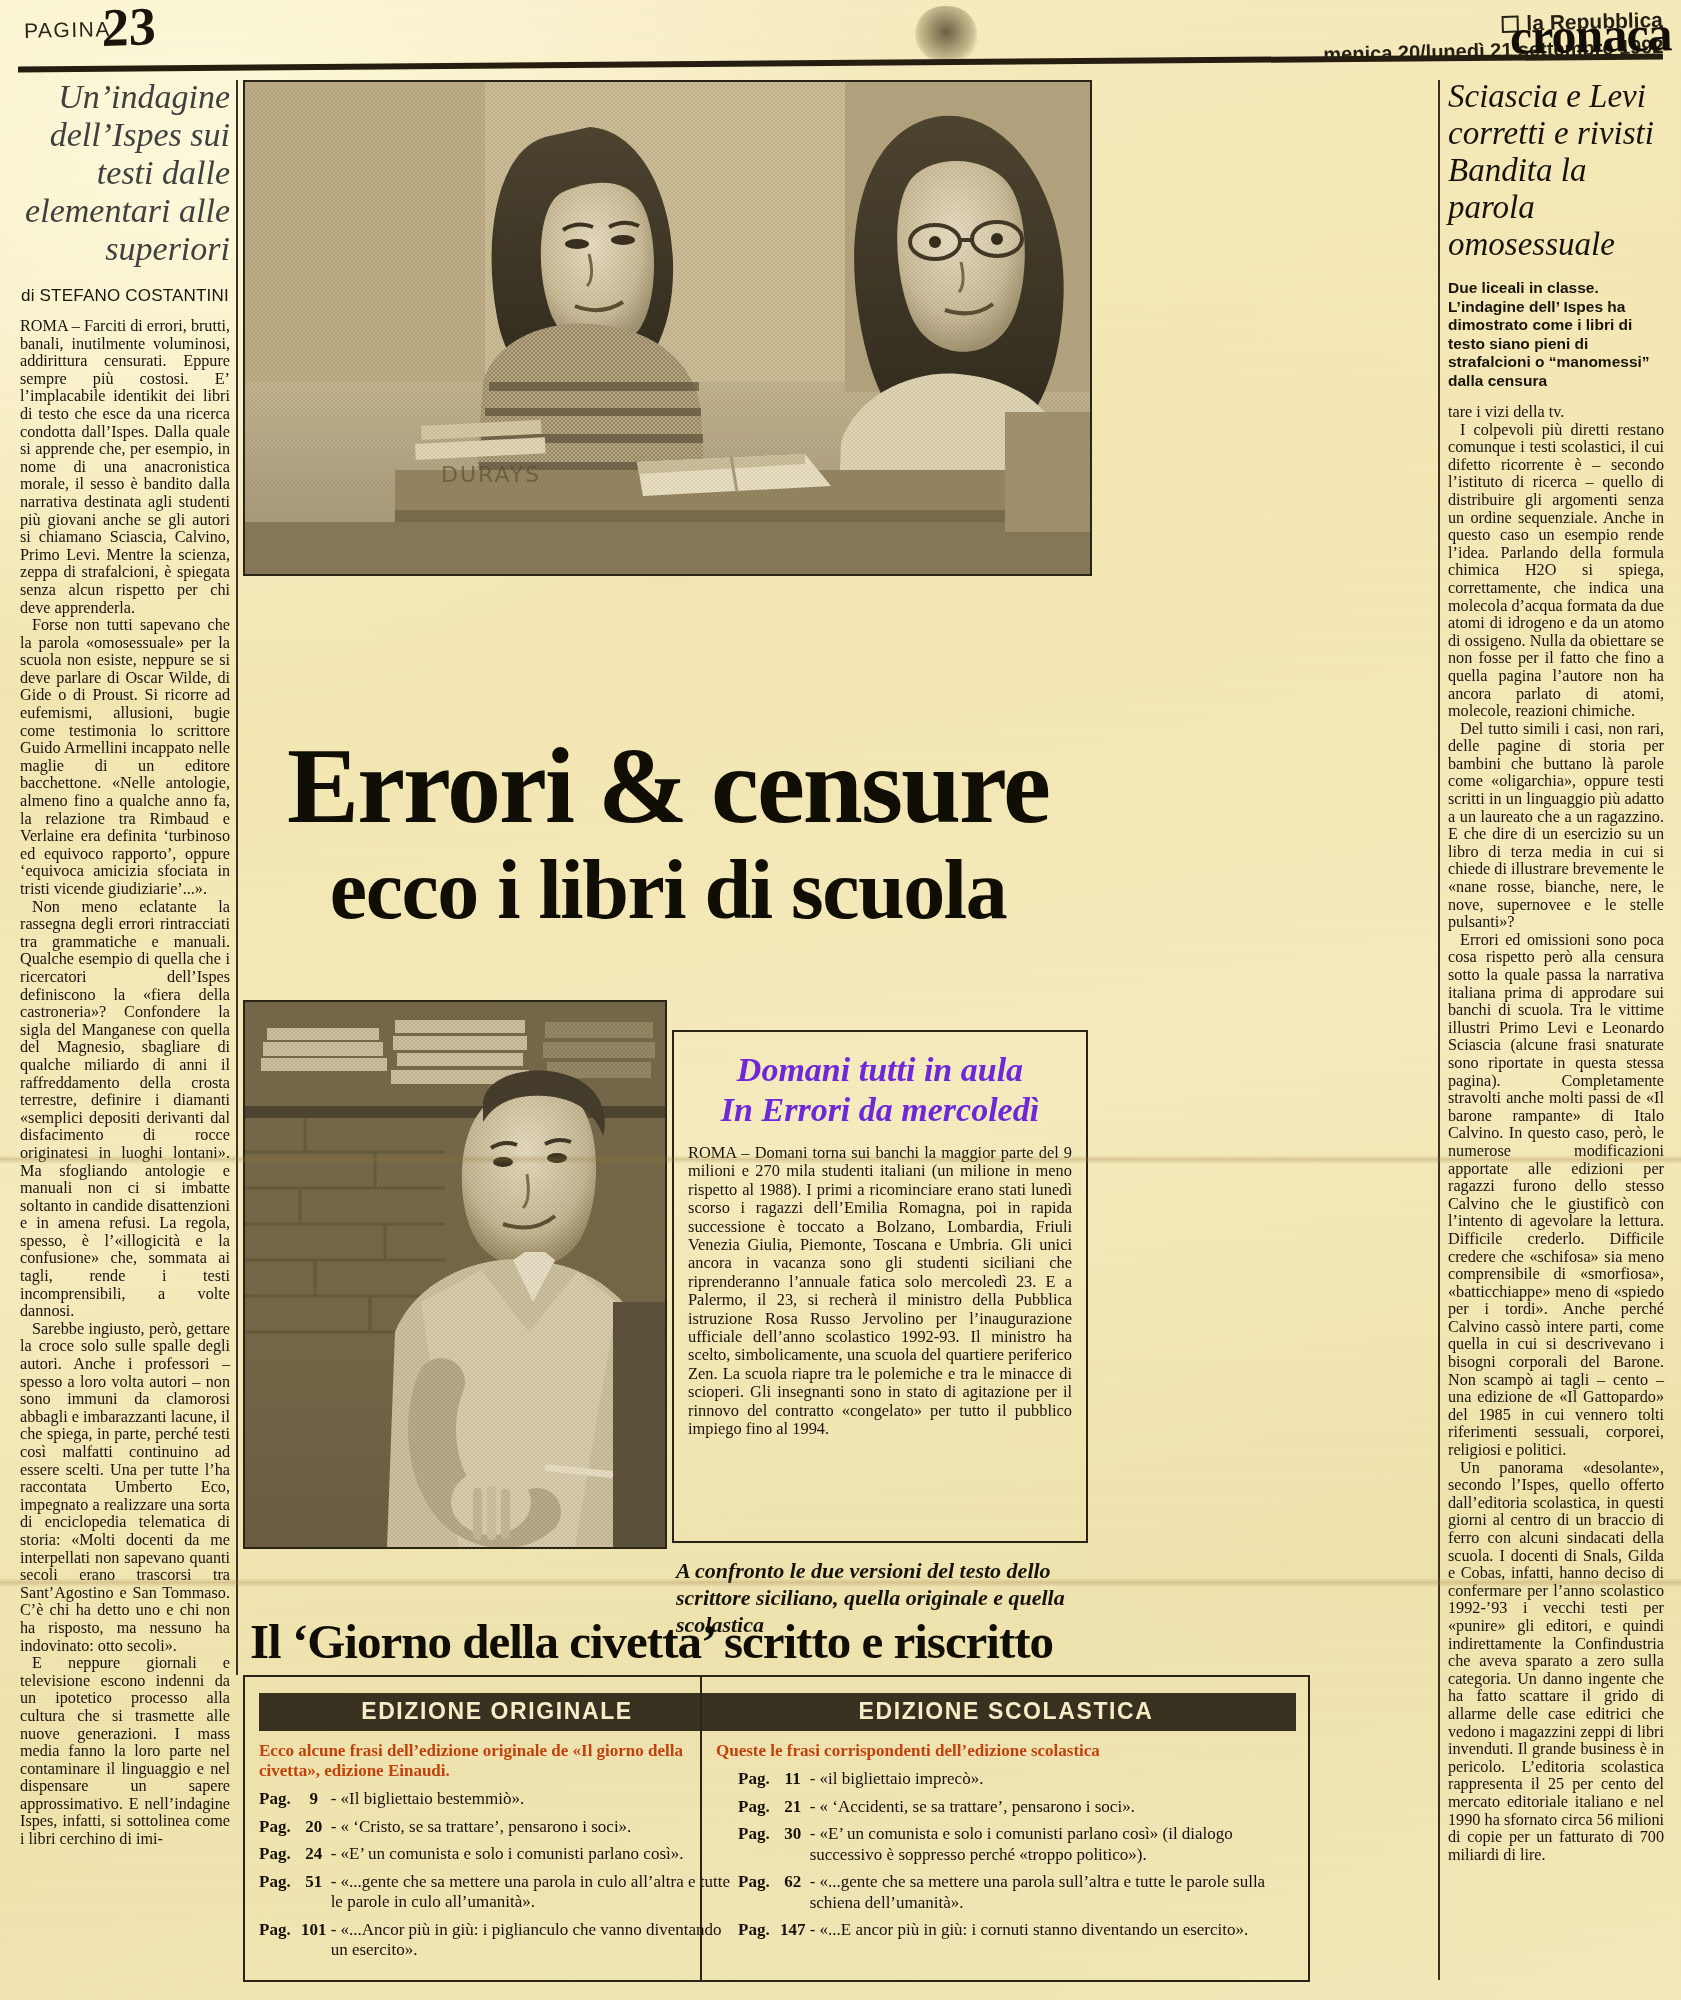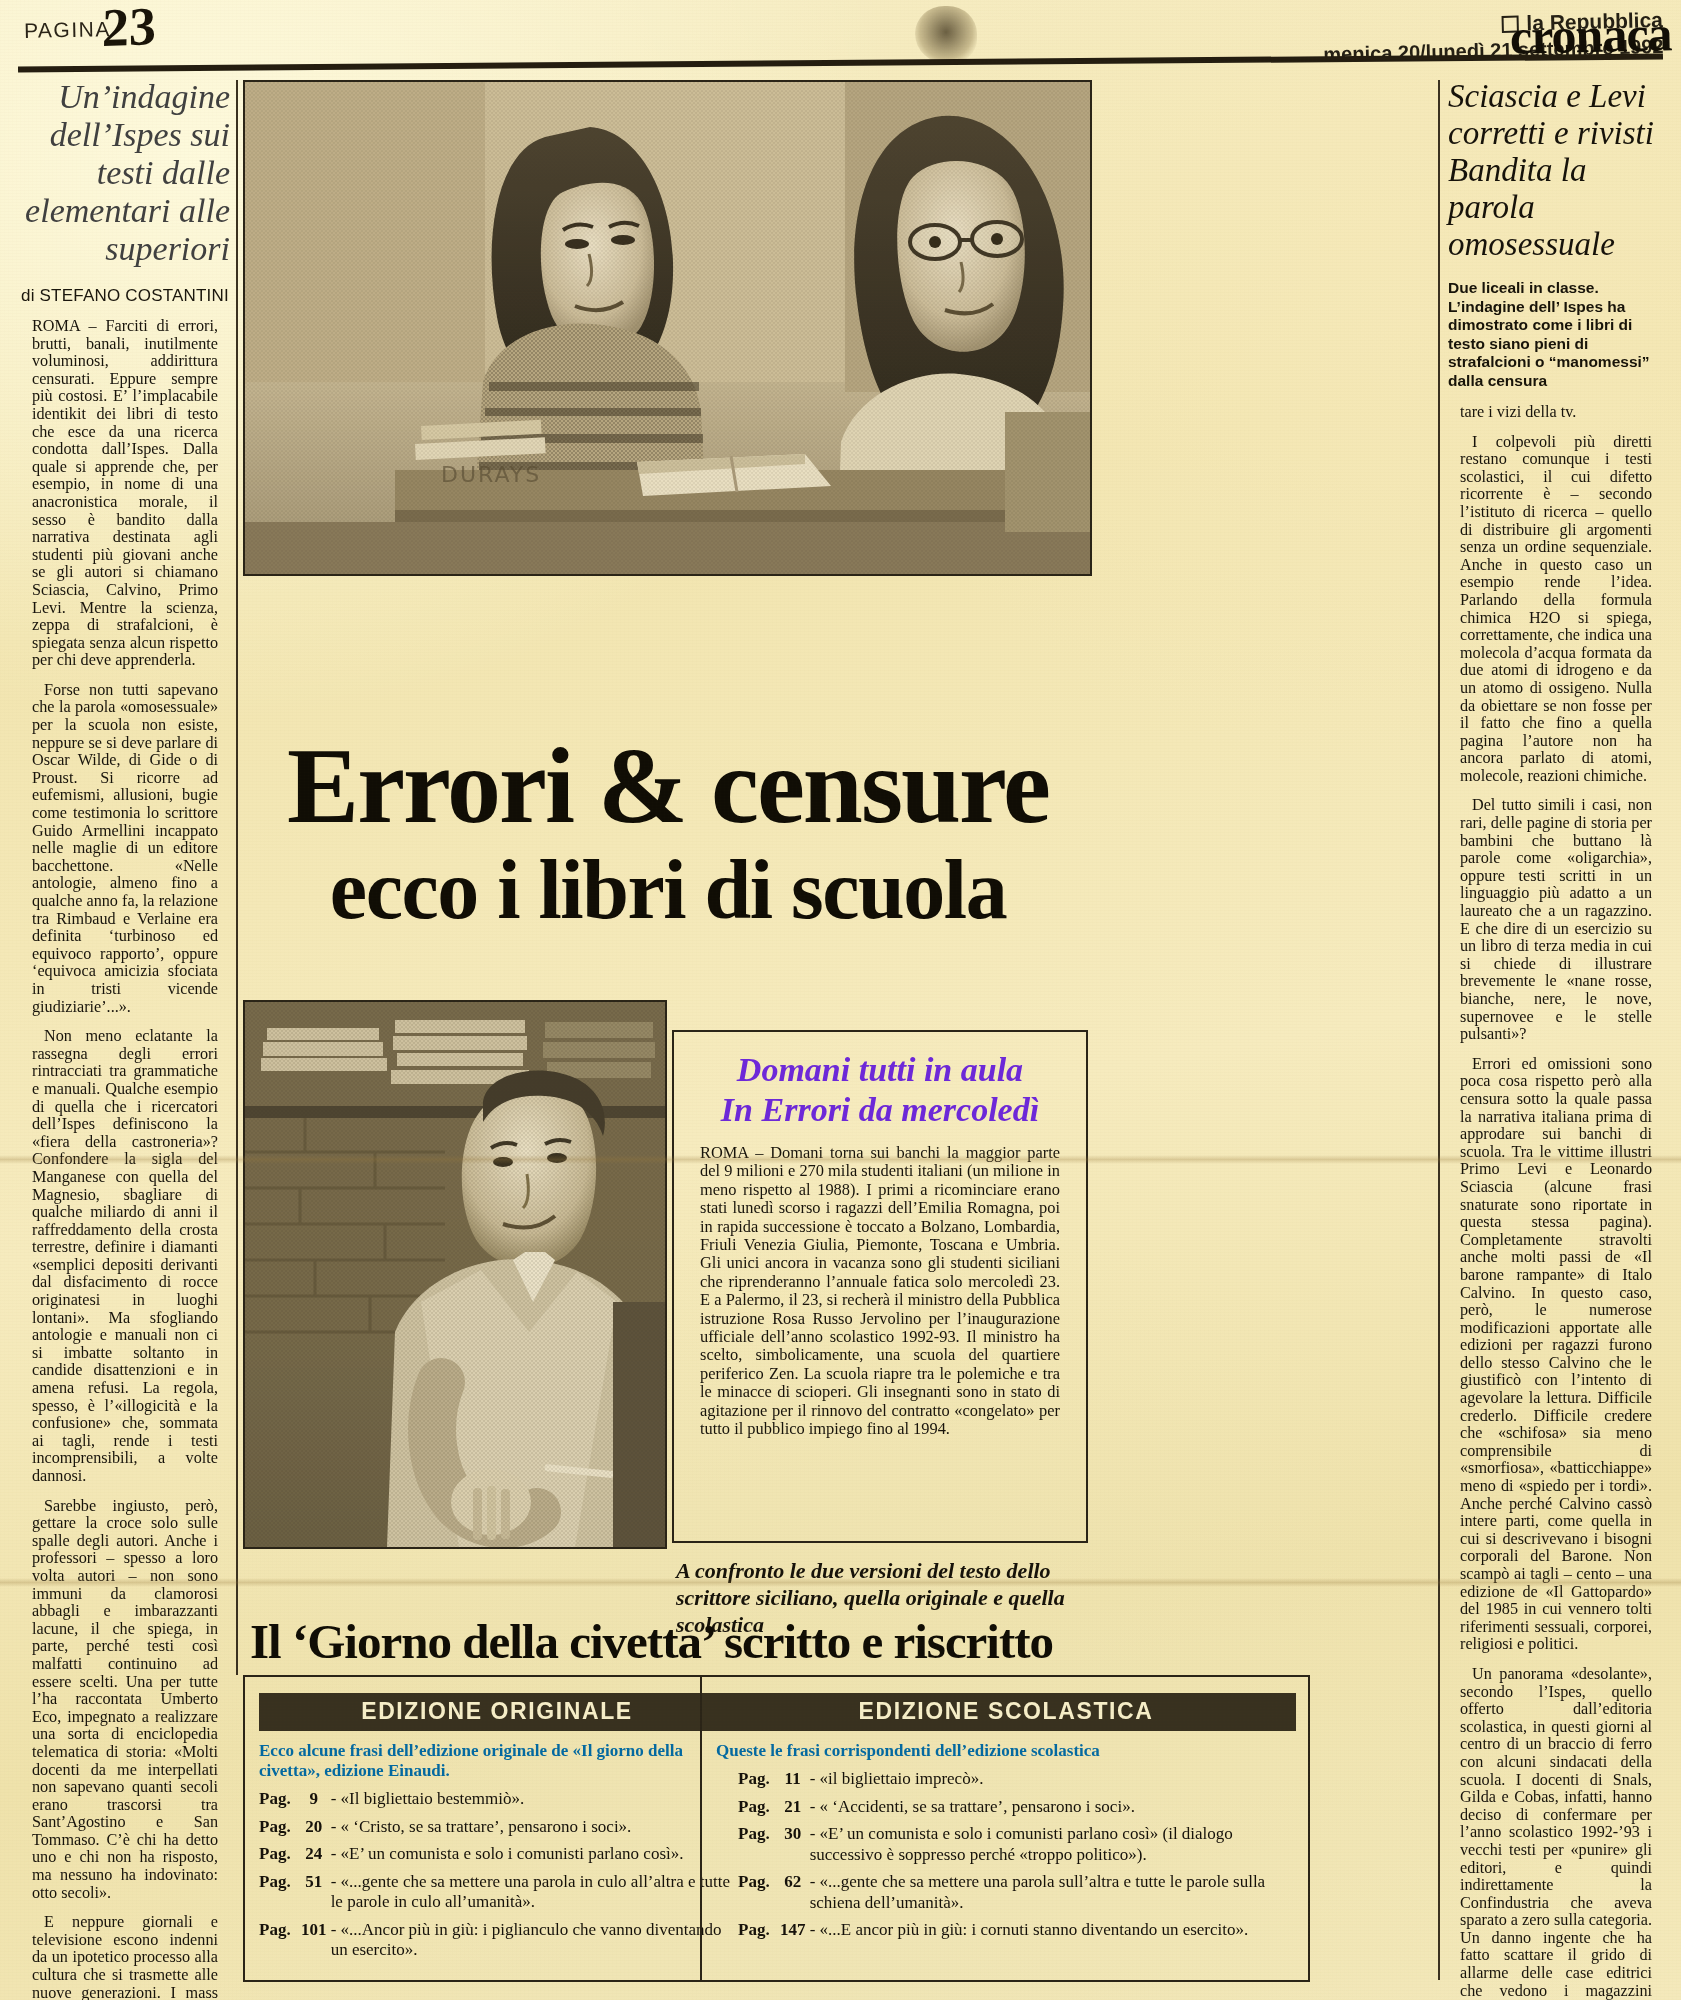--- a/index.html
+++ b/index.html
@@ -92,21 +92,21 @@
     font-family:"Liberation Sans",sans-serif;
     font-size:17px;letter-spacing:.2px;text-align:center;
     margin-top:18px;color:#1a160d;
   }
   .bodytext{
     font-family:"Liberation Serif",serif;
     font-size:16.2px;line-height:17.6px;
     text-align:justify;text-justify:inter-word;
     hyphens:auto;color:#17130b;
   }
-  .bodytext p{margin:12px;text-indent:12px;}
+  .bodytext p{margin:0;text-indent:12px;}
   .bodytext p.first{text-indent:0;}
   .bodytext p.first::first-letter{font-weight:normal;}
   .capt{
     font-family:"Liberation Sans",sans-serif;font-weight:bold;
     font-size:15.5px;line-height:18.5px;color:#171309;
   }
 
   
   .photo-top{
     position:absolute;left:243px;top:80px;width:845px;height:492px;
@@ -163,21 +163,21 @@
   .ed-colL{left:0;width:504px;}
   .ed-colR{left:455px;width:610px;border-left:2px solid #2a2417;height:100%;}
   .ed-banner{
     background:#38311f;color:#f6eec8;text-align:center;
     font-family:"Liberation Sans",sans-serif;font-weight:bold;
     font-size:23px;letter-spacing:1.6px;padding:5px 0 6px 0;
     margin-bottom:10px;
   }
   .ed-intro{
     font-family:"Liberation Serif",serif;font-weight:bold;
-    font-size:17px;line-height:20px;color:#0369a1;margin-bottom:8px;
+    font-size:17px;line-height:20px;color:#c2410c;margin-bottom:8px;
   }
   .ed-list{font-family:"Liberation Serif",serif;font-size:17px;line-height:20.5px;color:#15110a;}
   .ed-item{display:flex;margin-bottom:7px;}
   .ed-pag{font-weight:bold;white-space:nowrap;margin-right:6px;}
   .ed-pagnum{font-weight:bold;display:inline-block;text-align:center;}
   .ed-txt{flex:1;}
 
   .fold-crease{
     position:absolute;left:0;right:0;height:9px;
     background:linear-gradient(180deg, rgba(150,120,60,0) 0%, rgba(150,120,60,.28) 50%, rgba(150,120,60,0) 100%);

